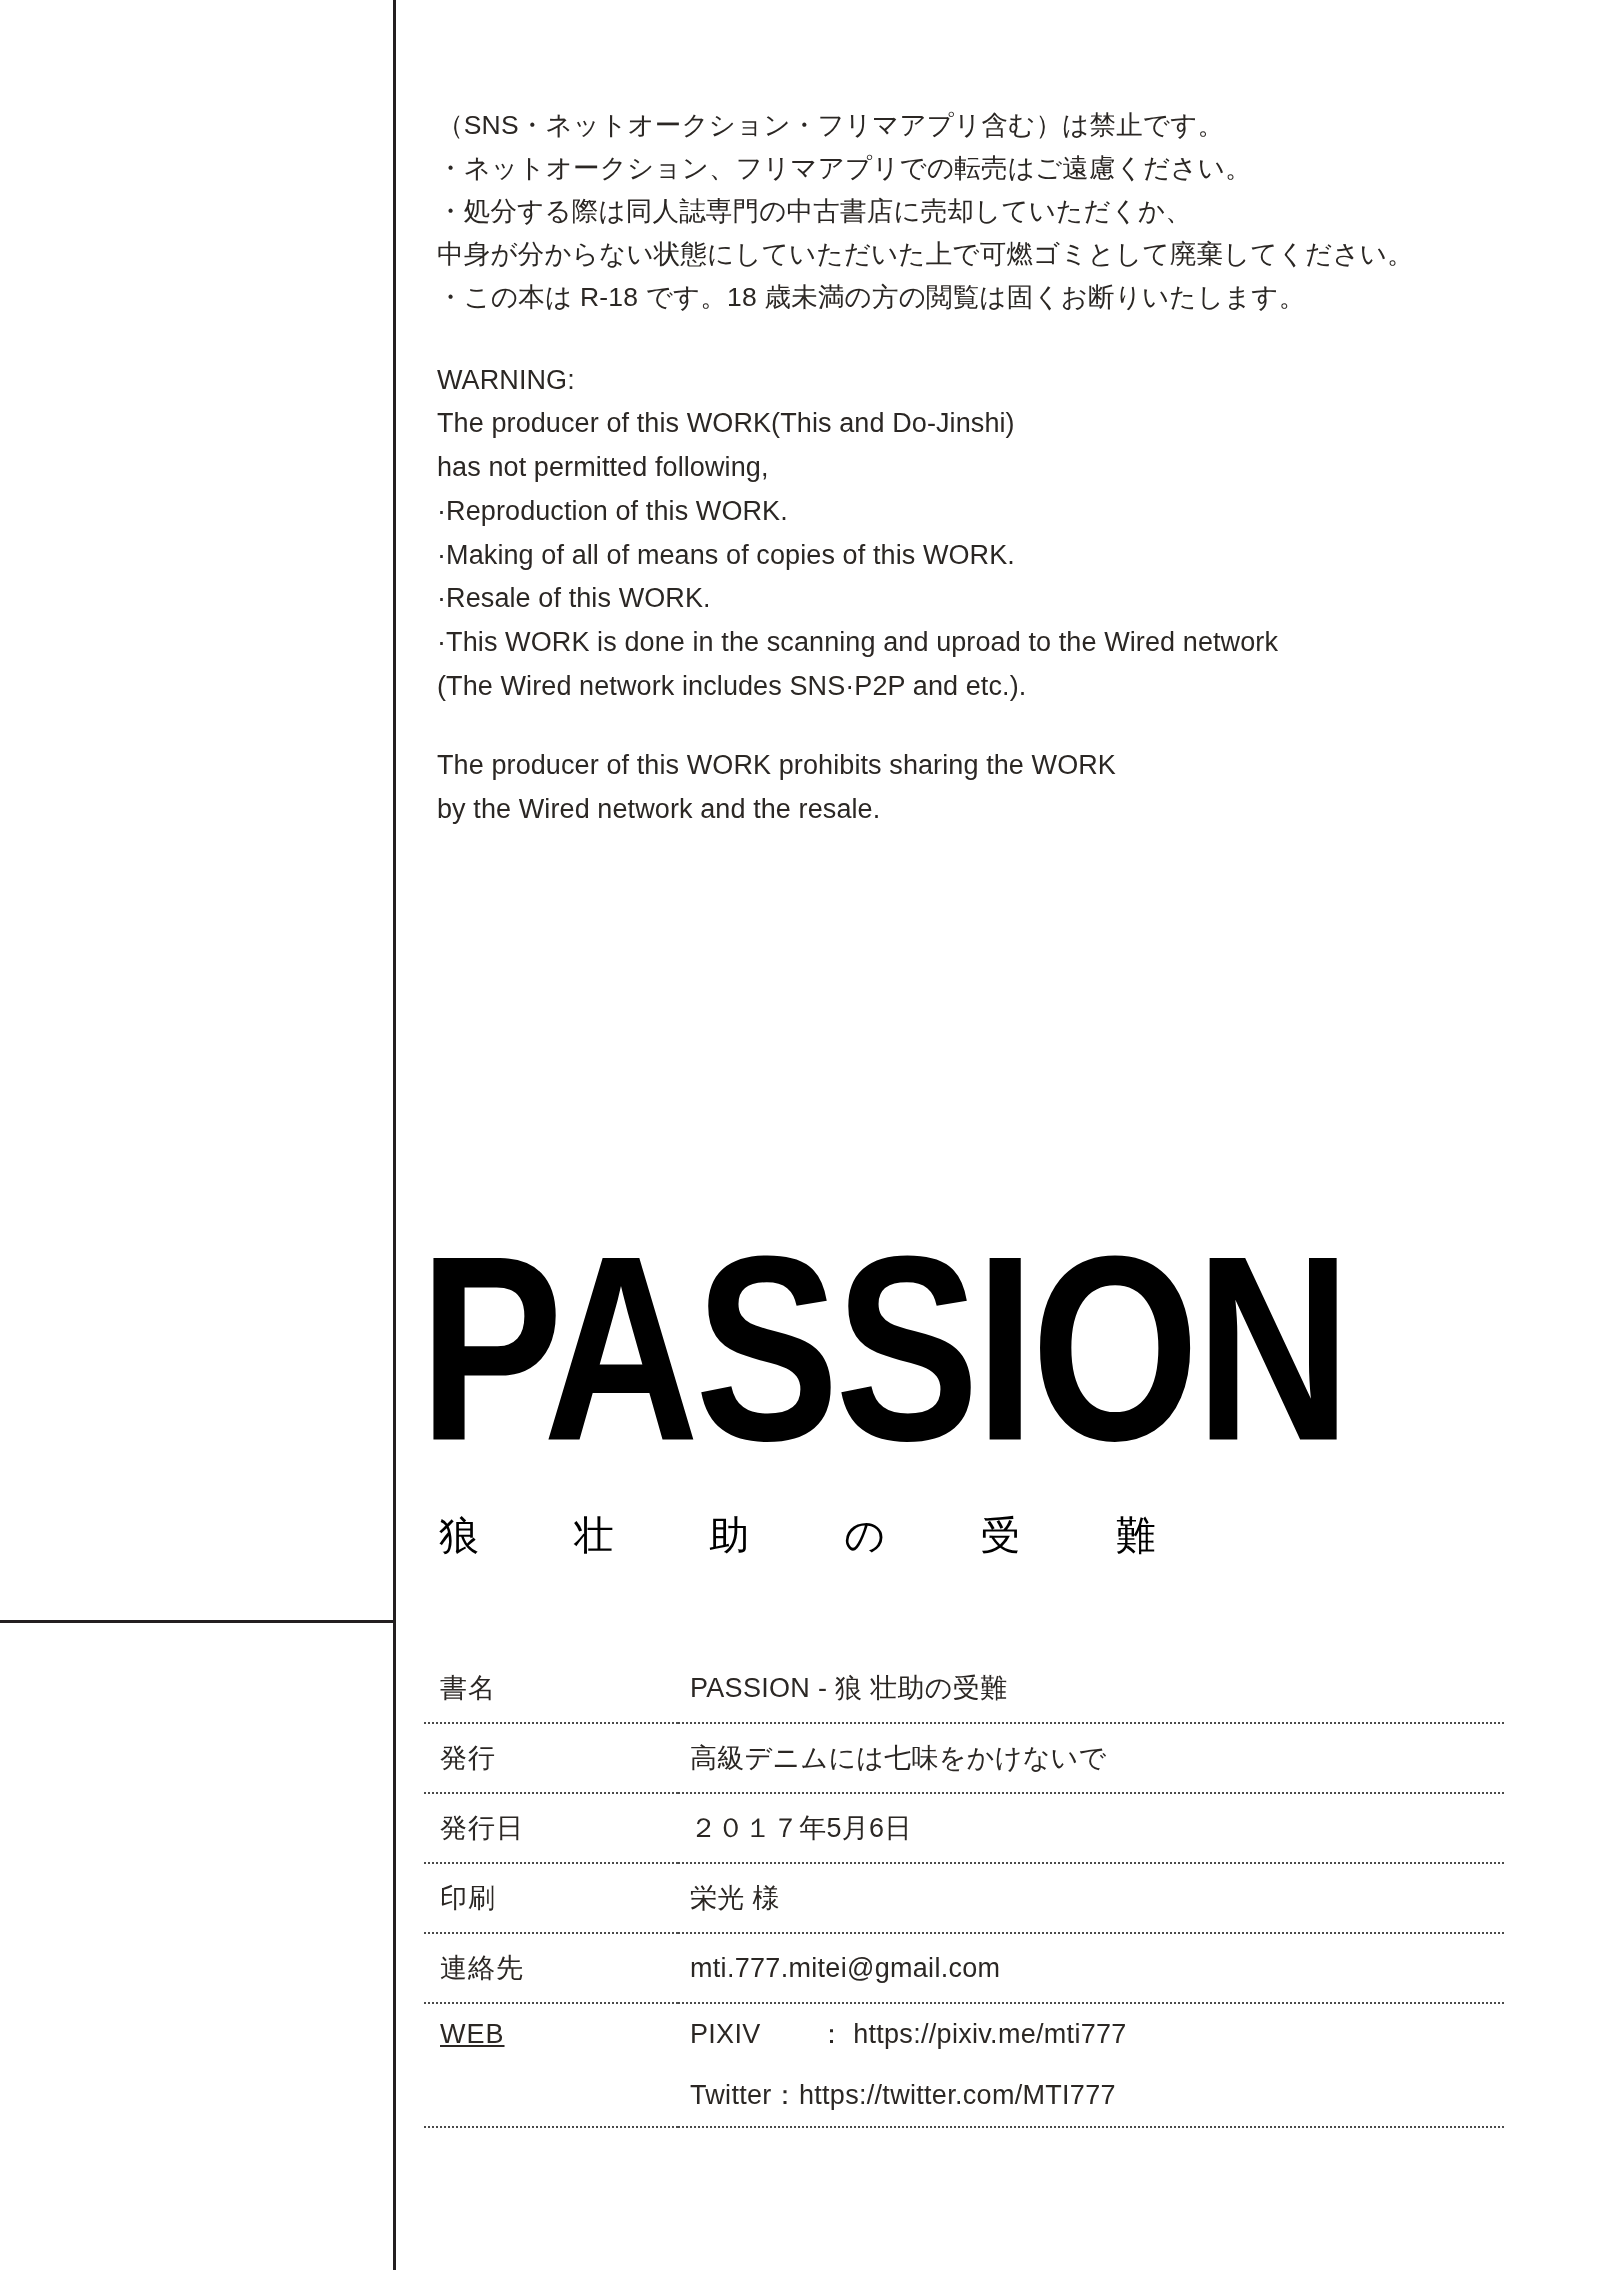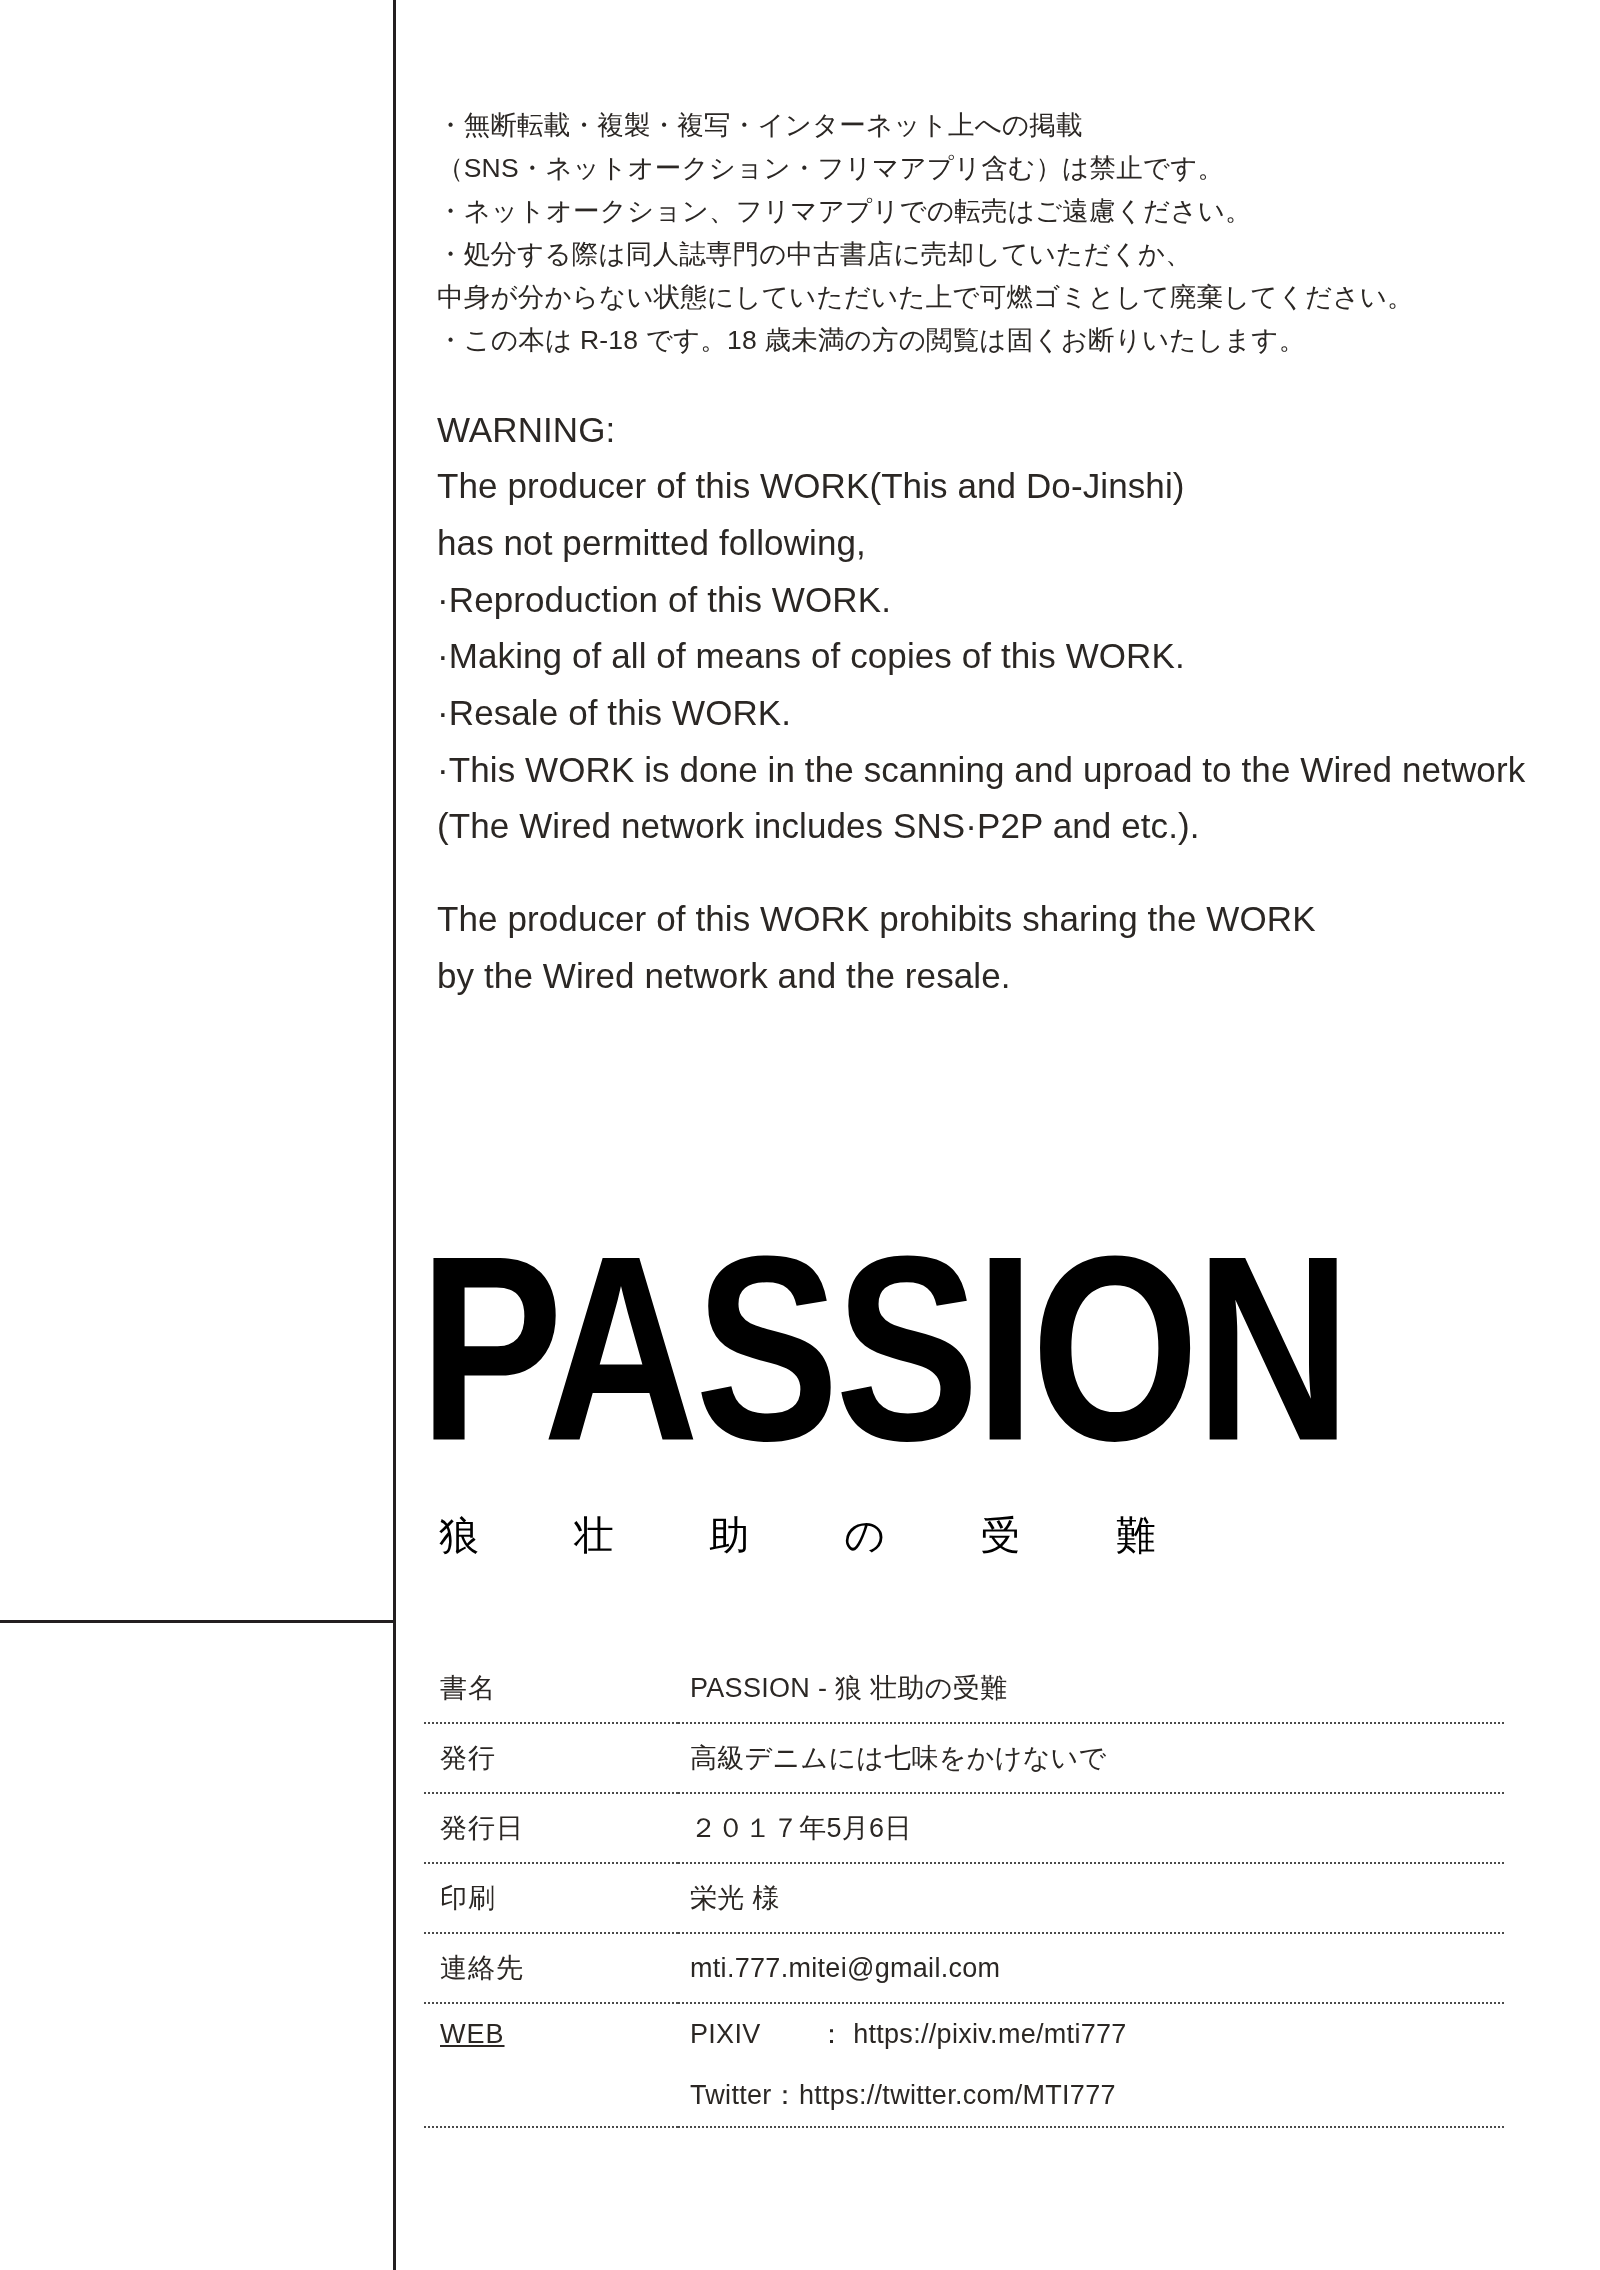--- a/index.html
+++ b/index.html
@@ -57,21 +57,21 @@
     color: #2b2724;
     white-space: nowrap;
   }
   .jp p {
     font-size: 26.5px;
   }
   .gap-block {
     height: 40px;
   }
   .en p {
-    font-size: 35px;
+    font-size: 27px;
     line-height: 1.62;
     letter-spacing: 0.1px;
   }
   .en2 {
     margin-top: 36px !important;
   }
 
   
   .logo-wrap {
     position: absolute;
@@ -148,21 +148,20 @@
 </style>
 </head>
 <body>
 
 <div class="vline"></div>
 <div class="vline2"></div>
 <div class="hline"></div>
 
 <div class="notice">
   <div class="jp">
-    <p>・無断転載・複製・複写・インターネット上への掲載</p>
     <p>（SNS・ネットオークション・フリマアプリ含む）は禁止です。</p>
     <p>・ネットオークション、フリマアプリでの転売はご遠慮ください。</p>
     <p>・処分する際は同人誌専門の中古書店に売却していただくか、</p>
     <p>中身が分からない状態にしていただいた上で可燃ゴミとして廃棄してください。</p>
     <p>・この本は R-18 です。18 歳未満の方の閲覧は固くお断りいたします。</p>
   </div>
 
   <div class="gap-block"></div>
 
   <div class="en">

